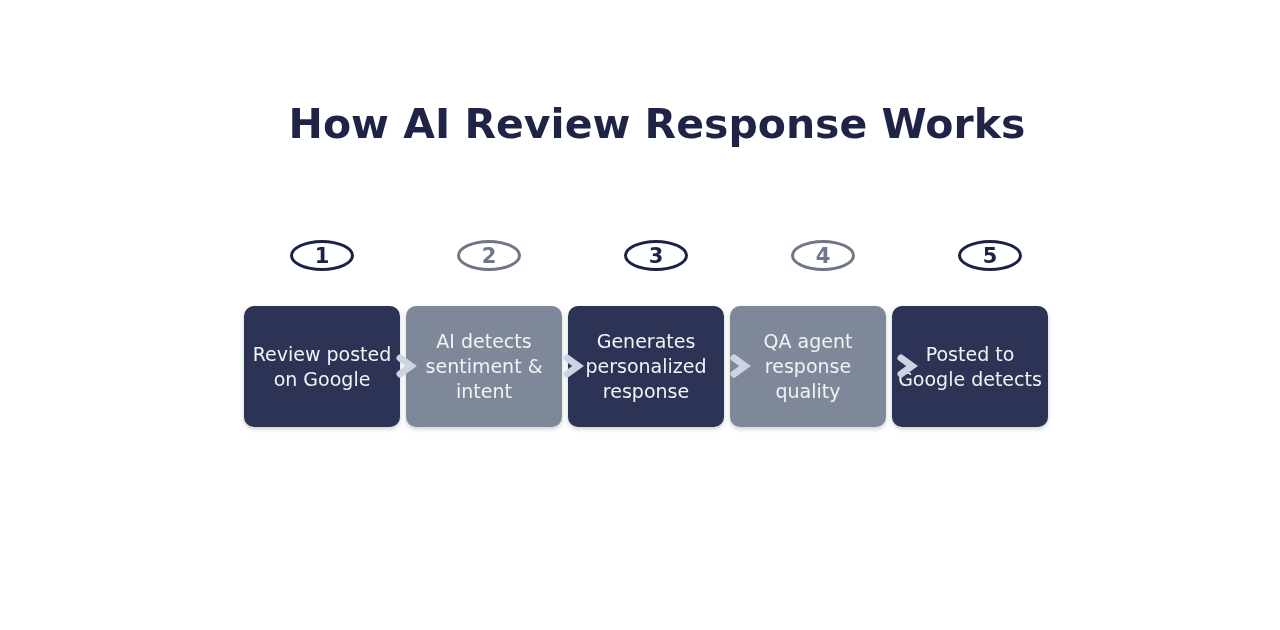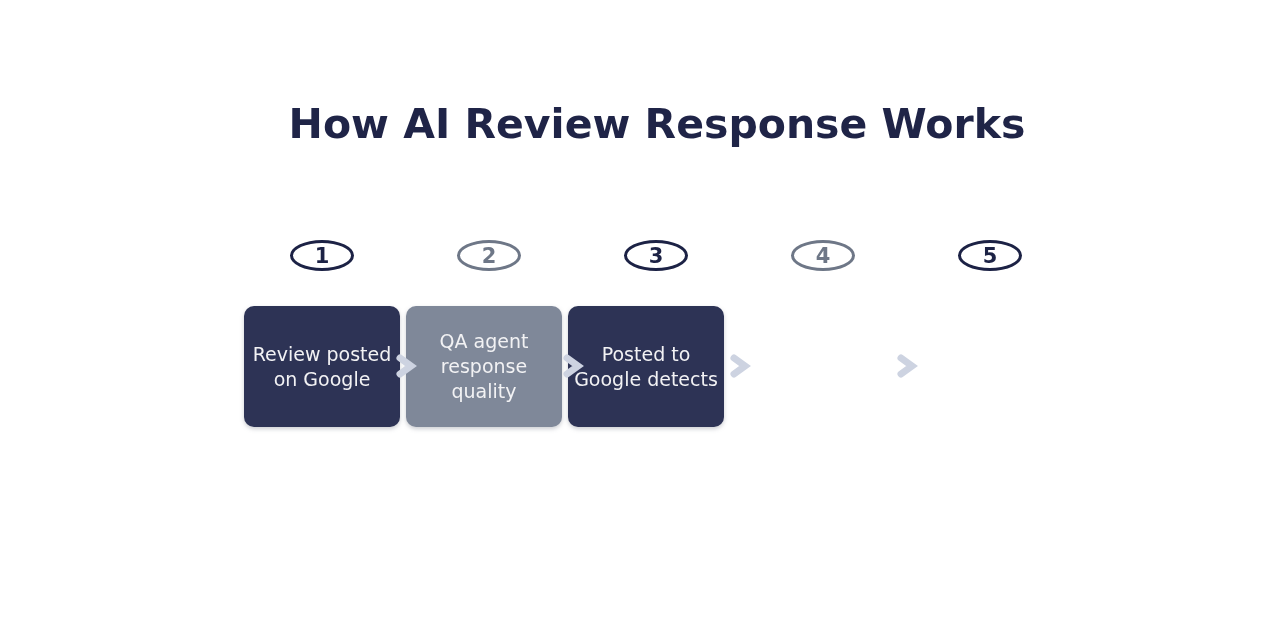--- a/index.html
+++ b/index.html
@@ -134,20 +134,26 @@
           <span>5</span>
         </div>
       </div>
     </div>
 
     <div class="boxes-row">
       <div class="box dark">
         <span>Review posted on Google</span>
       </div>
       <div class="box gray">
+        <span>AI detects sentiment &amp; intent</span>
+      </div>
+      <div class="box dark">
+        <span>Generates personalized response</span>
+      </div>
+      <div class="box gray">
         <span>QA agent response quality</span>
       </div>
       <div class="box dark">
         <span>Posted to Google detects</span>
       </div>
 
       <svg class="flow-arrow a1" viewBox="0 0 30 30">
         <path d="M10 7 L21 15 L10 23" fill="none" stroke="var(--arrow)" stroke-width="7" stroke-linecap="round" stroke-linejoin="miter"></path>
       </svg>
       <svg class="flow-arrow a2" viewBox="0 0 30 30">

